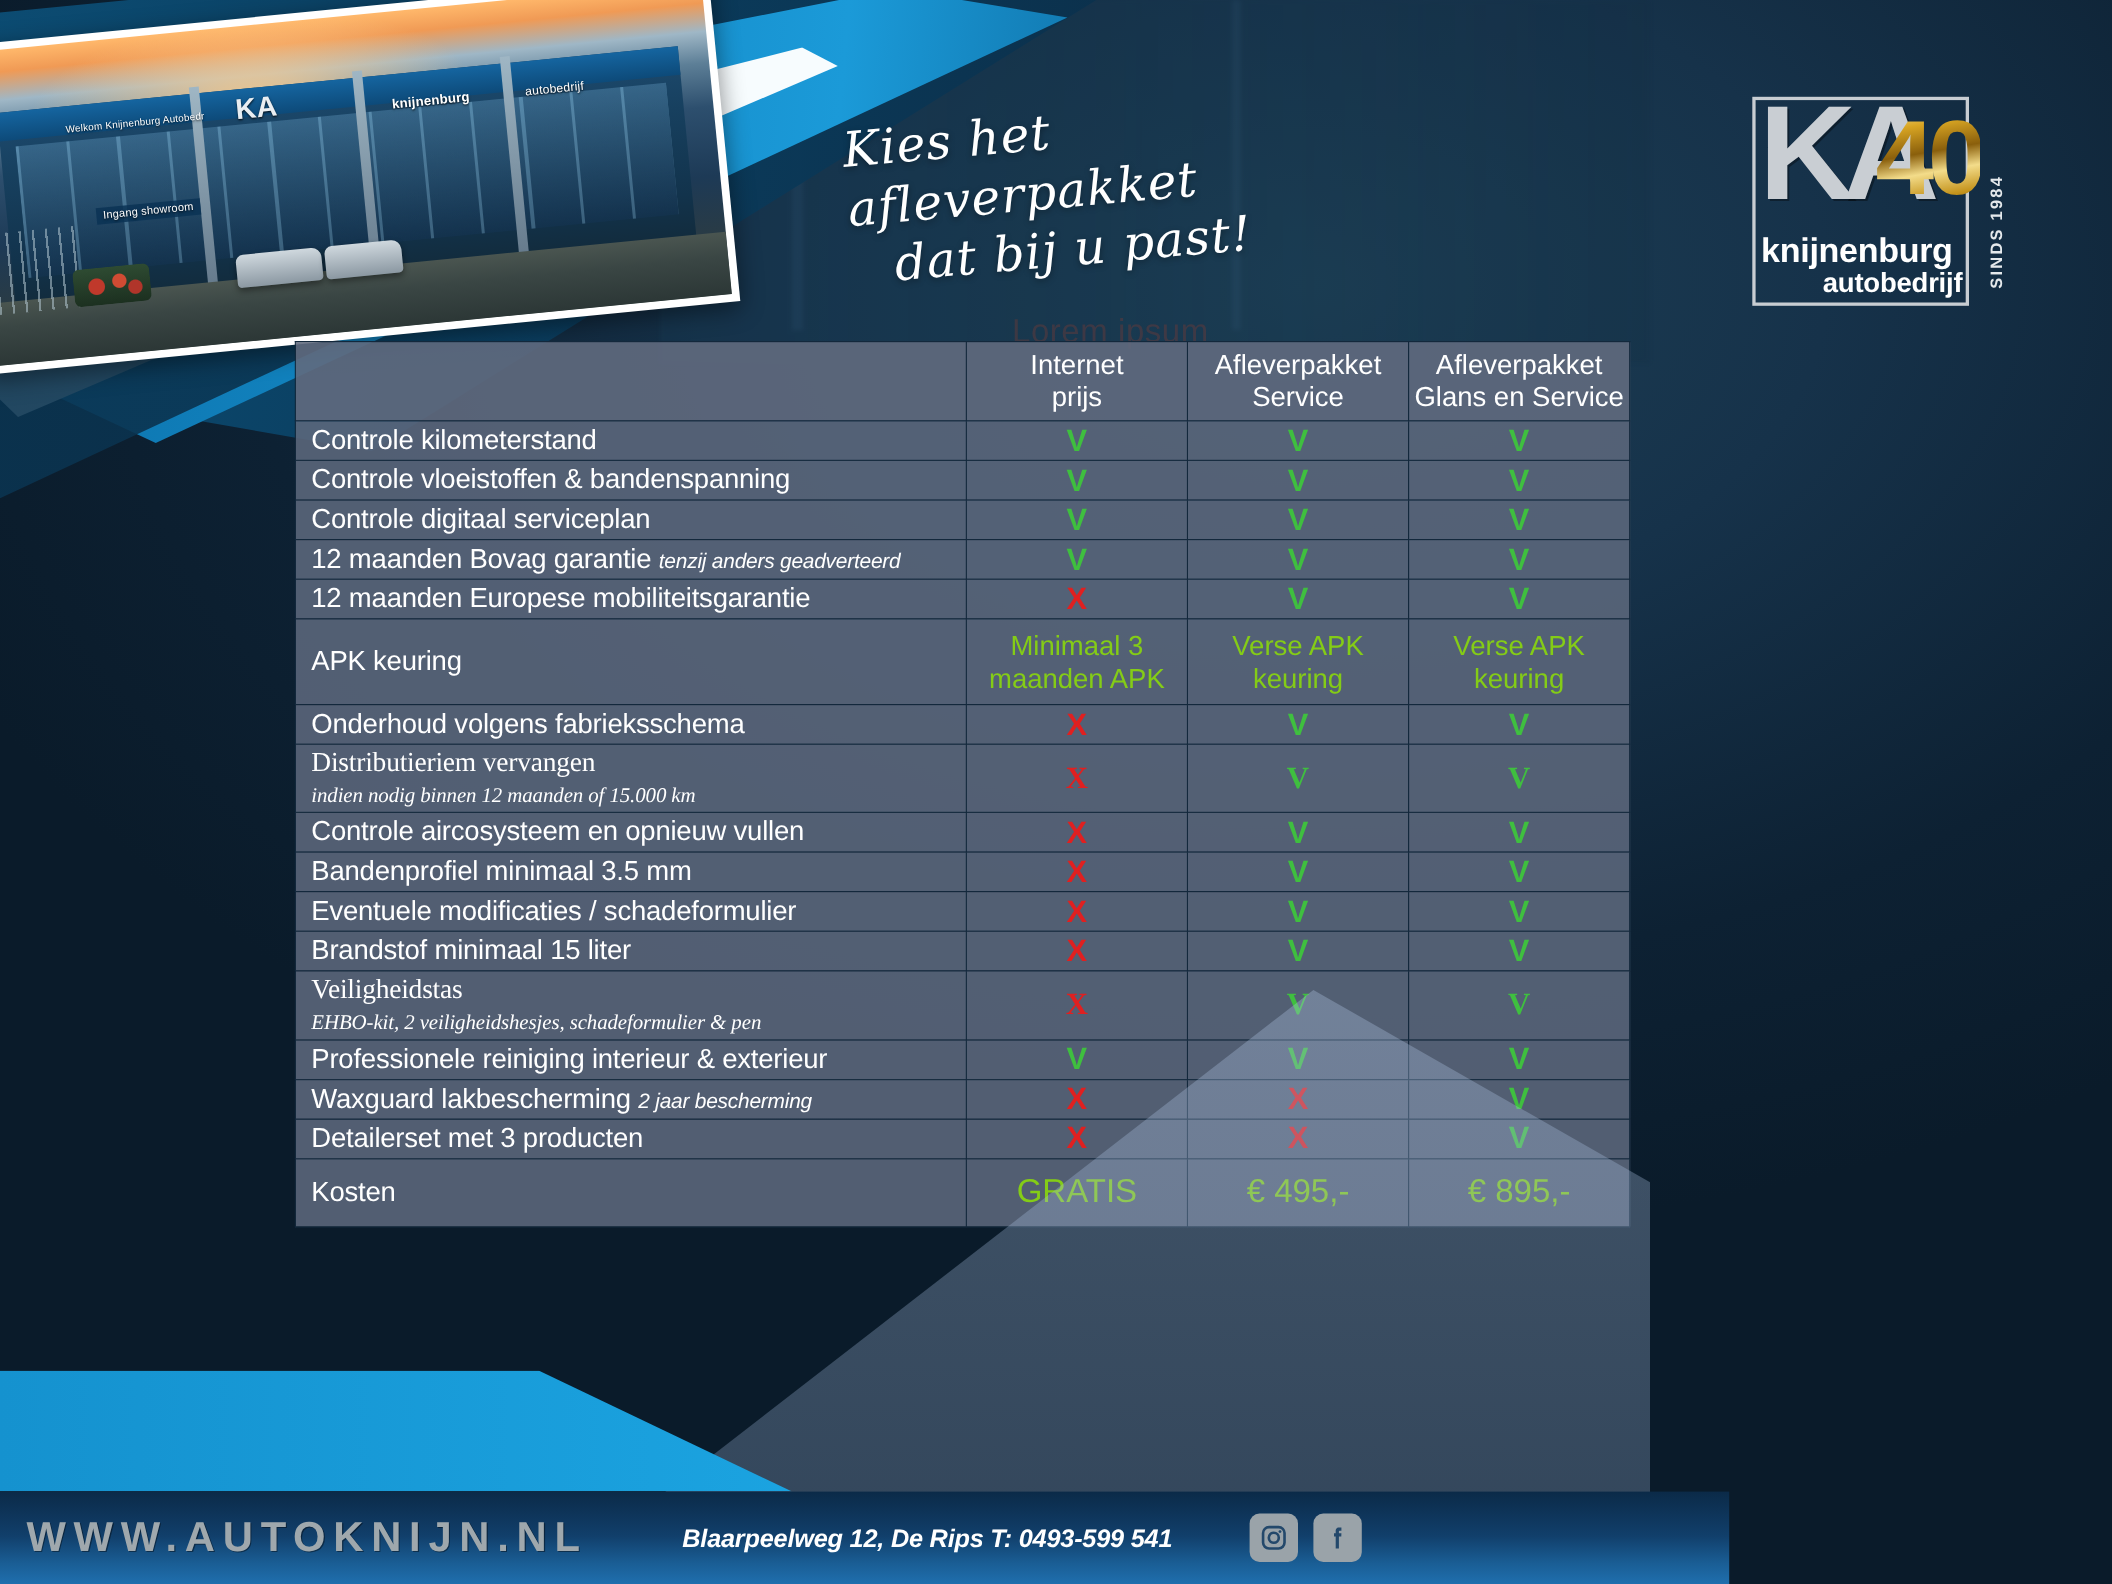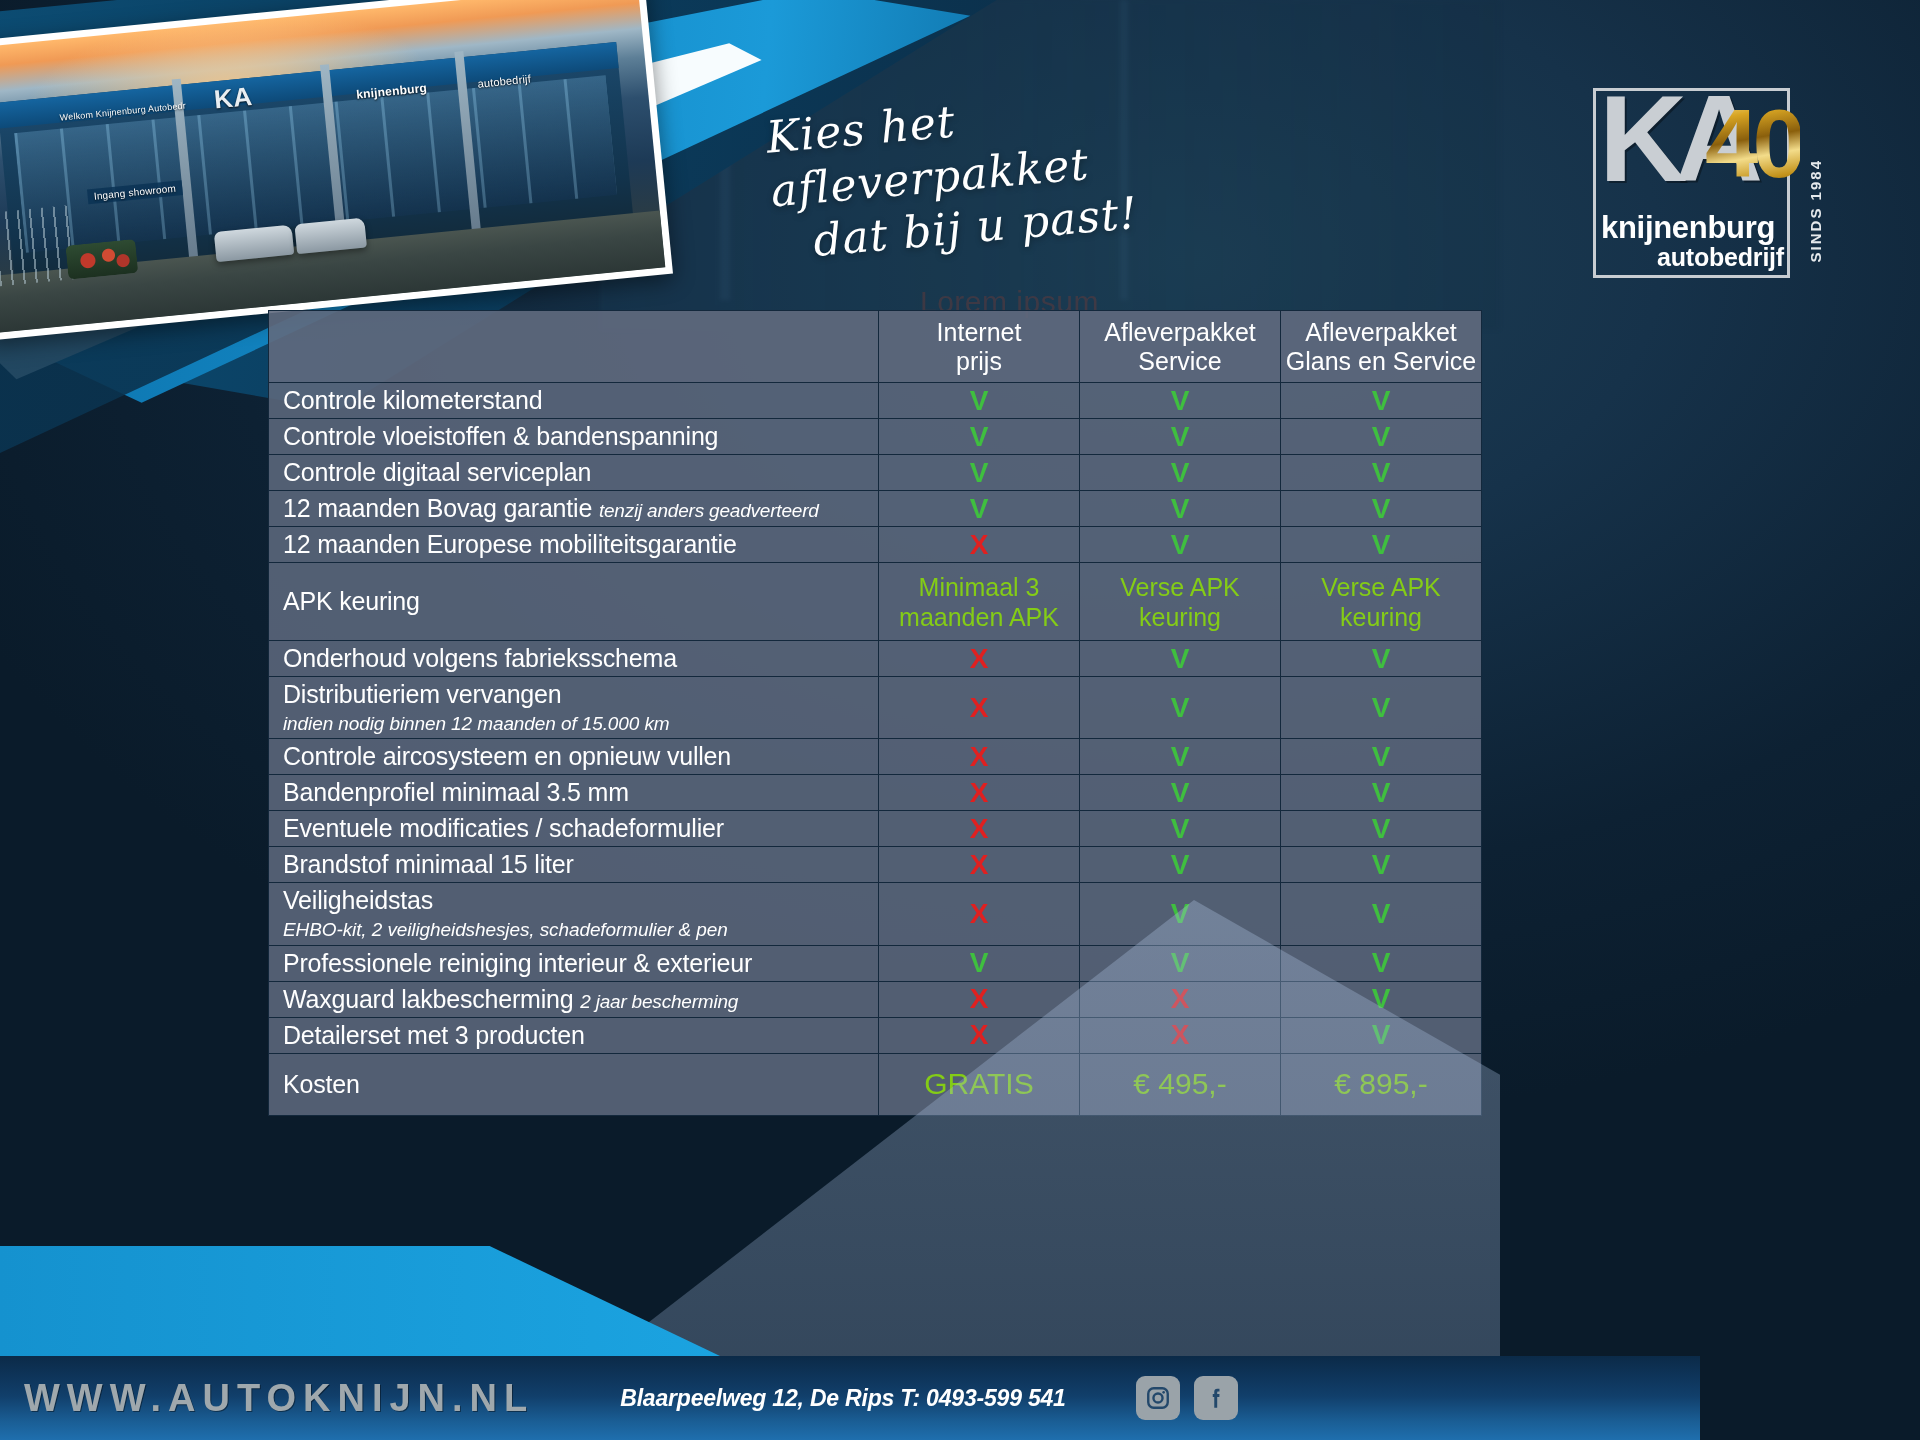--- a/index.html
+++ b/index.html
@@ -242,39 +242,39 @@
   td.mark.v { color: #3fbf3f; }
   td.mark.x { color: #e02020; }
   td.txt {
     text-align: center;
     font-size: 25px;
     line-height: 1.2;
     color: #84cc16;
   }
   tr.tall td { height: 78px; }
   tr.norm td { height: 36px; }
-  tr.two td  { height: 58px; }
+  tr.two td  { height: 58px; font-family: Liberation Serif, serif; }
   tr.kosten td { height: 62px; }
   tr.kosten td.feat { font-size: 25px; }
   tr.kosten td.txt { font-size: 30px; }
 
   
   .tri-overlay {
     position: absolute; left: 0; top: 0; width: 1920px; height: 1440px;
     pointer-events: none;
   }
   .tri-light {
     position: absolute; left: 600px; top: 900px; width: 900px; height: 460px;
     background: linear-gradient(180deg, rgba(175,196,226,.34), rgba(150,175,210,.30));
     clip-path: polygon(66% 0%, 100% 38%, 100% 100%, 0% 100%);
   }
 
   
   .footer {
-    position: absolute; left: 0; bottom: 0; width: 1700px; height: 84px;
+    position: absolute; left: 0; bottom: 0; width: 1572px; height: 84px;
     background: linear-gradient(180deg,#0b2a48 0%, #113f6b 48%, #1a5e95 78%, #1f6fae 100%);
     display: flex; align-items: center; margin-top: 31px;
   }
   .footer-cyan {
     position: absolute; left: 0; bottom: 84px; width: 720px; height: 110px;
     background: linear-gradient(90deg,#1592cf,#1ba3e0);
     clip-path: polygon(0% 0%, 68% 0%, 100% 100%, 0% 100%);
   }
   .footer-url {
     margin-left: 24px;

